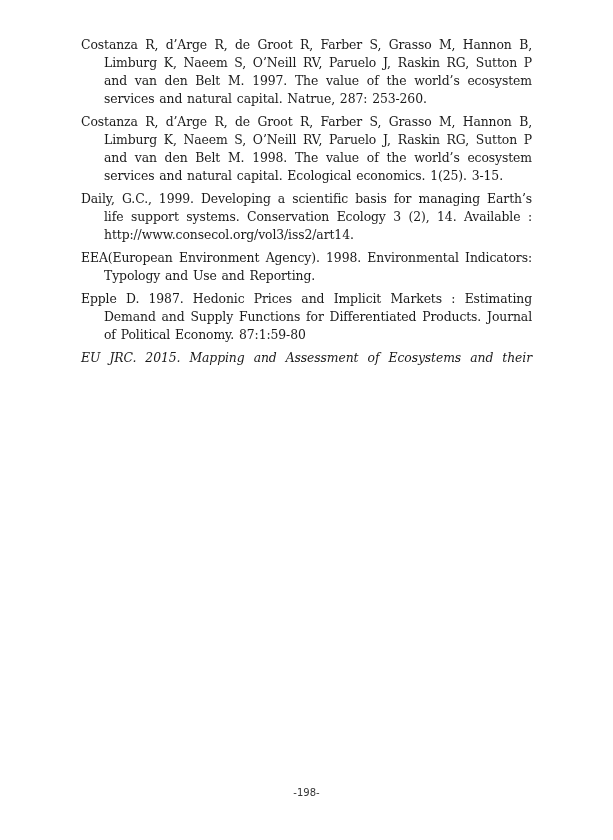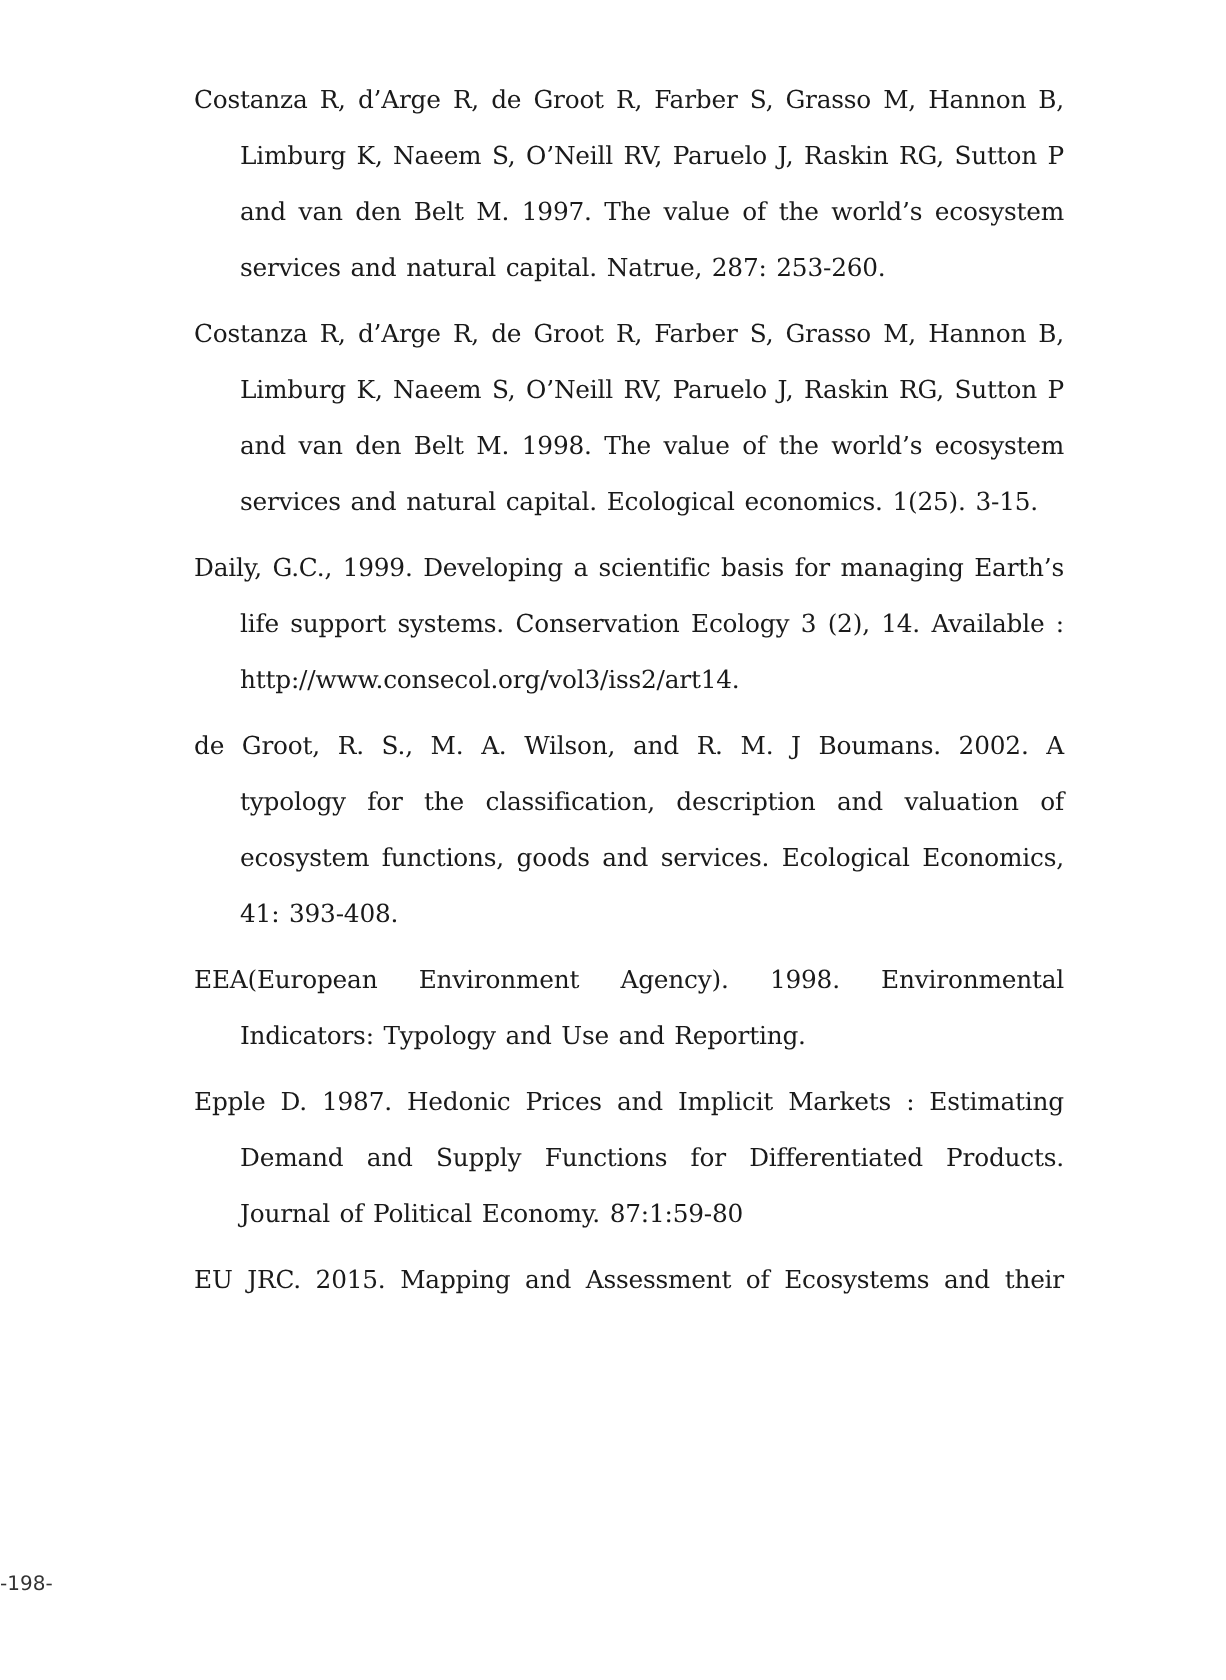--- a/index.html
+++ b/index.html
@@ -4,37 +4,36 @@
 <style>
   html, body { margin: 0; padding: 0; background: #ffffff; }
   body { width: 613px; height: 840px; position: relative; overflow: hidden; }
   .page {
     position: absolute; left: 81px; top: 36px; width: 451px;
     font-family: "DejaVu Serif", "Liberation Serif", serif;
     font-size: 12.4px; color: #1a1a1a;
   }
   .ref {
     padding-left: 23px; text-indent: -23px;
-    line-height: 28px; text-align: justify; text-align-last: left;
-    margin: 0 0 5px 16px;
+    line-height: 18px; text-align: justify; text-align-last: left;
+    margin: 0 0 5px 0;
     letter-spacing: -0.1px; word-spacing: 1px;
   }
   .ref.gap { margin-top: 8px; }
   .footer {
-    position: absolute; top: 787px; left: 0; width: 613px; 
+    position: absolute; top: 787px; left: 0; width: 613px; text-align: center;
     font-family: "DejaVu Sans", "Liberation Sans", sans-serif;
     font-size: 10px; color: #333;
   }
 </style>
 </head>
 <body>
 
 <div class="page">
   <p class="ref">Costanza R, d’Arge R, de Groot R, Farber S, Grasso M, Hannon B, Limburg K, Naeem S, O’Neill RV, Paruelo J, Raskin RG, Sutton P and van den Belt M. 1997. The value of the world’s ecosystem services and natural capital. Natrue, 287: 253-260.</p>
   <p class="ref">Costanza R, d’Arge R, de Groot R, Farber S, Grasso M, Hannon B, Limburg K, Naeem S, O’Neill RV, Paruelo J, Raskin RG, Sutton P and van den Belt M. 1998. The value of the world’s ecosystem services and natural capital. Ecological economics. 1(25). 3-15.</p>
   <p class="ref">Daily, G.C., 1999. Developing a scientific basis for managing Earth’s life support systems. Conservation Ecology 3 (2), 14. Available : http://www.consecol.org/vol3/iss2/art14.</p>
-  <p class="ref">de Groot, R. S., M. A. Wilson, and R. M. J Boumans. 2002. A typology for the classification, description and valuation of ecosystem functions, goods and services. Ecological Economics, 41: 393-408.</p>
   <p class="ref">EEA(European Environment Agency). 1998. Environmental Indicators: Typology and Use and Reporting.</p>
   <p class="ref">Epple D. 1987. Hedonic Prices and Implicit Markets : Estimating Demand and Supply Functions for Differentiated Products. Journal of Political Economy. 87:1:59-80</p>
-  <p class="ref" style="text-align-last: justify;">EU JRC. 2015. Mapping and Assessment of Ecosystems and their</p>
+  <p class="ref" style="text-align-last: justify; font-style: italic;">EU JRC. 2015. Mapping and Assessment of Ecosystems and their</p>
 </div>
 
 <div class="footer">-198-</div>
 
 </body></html>

